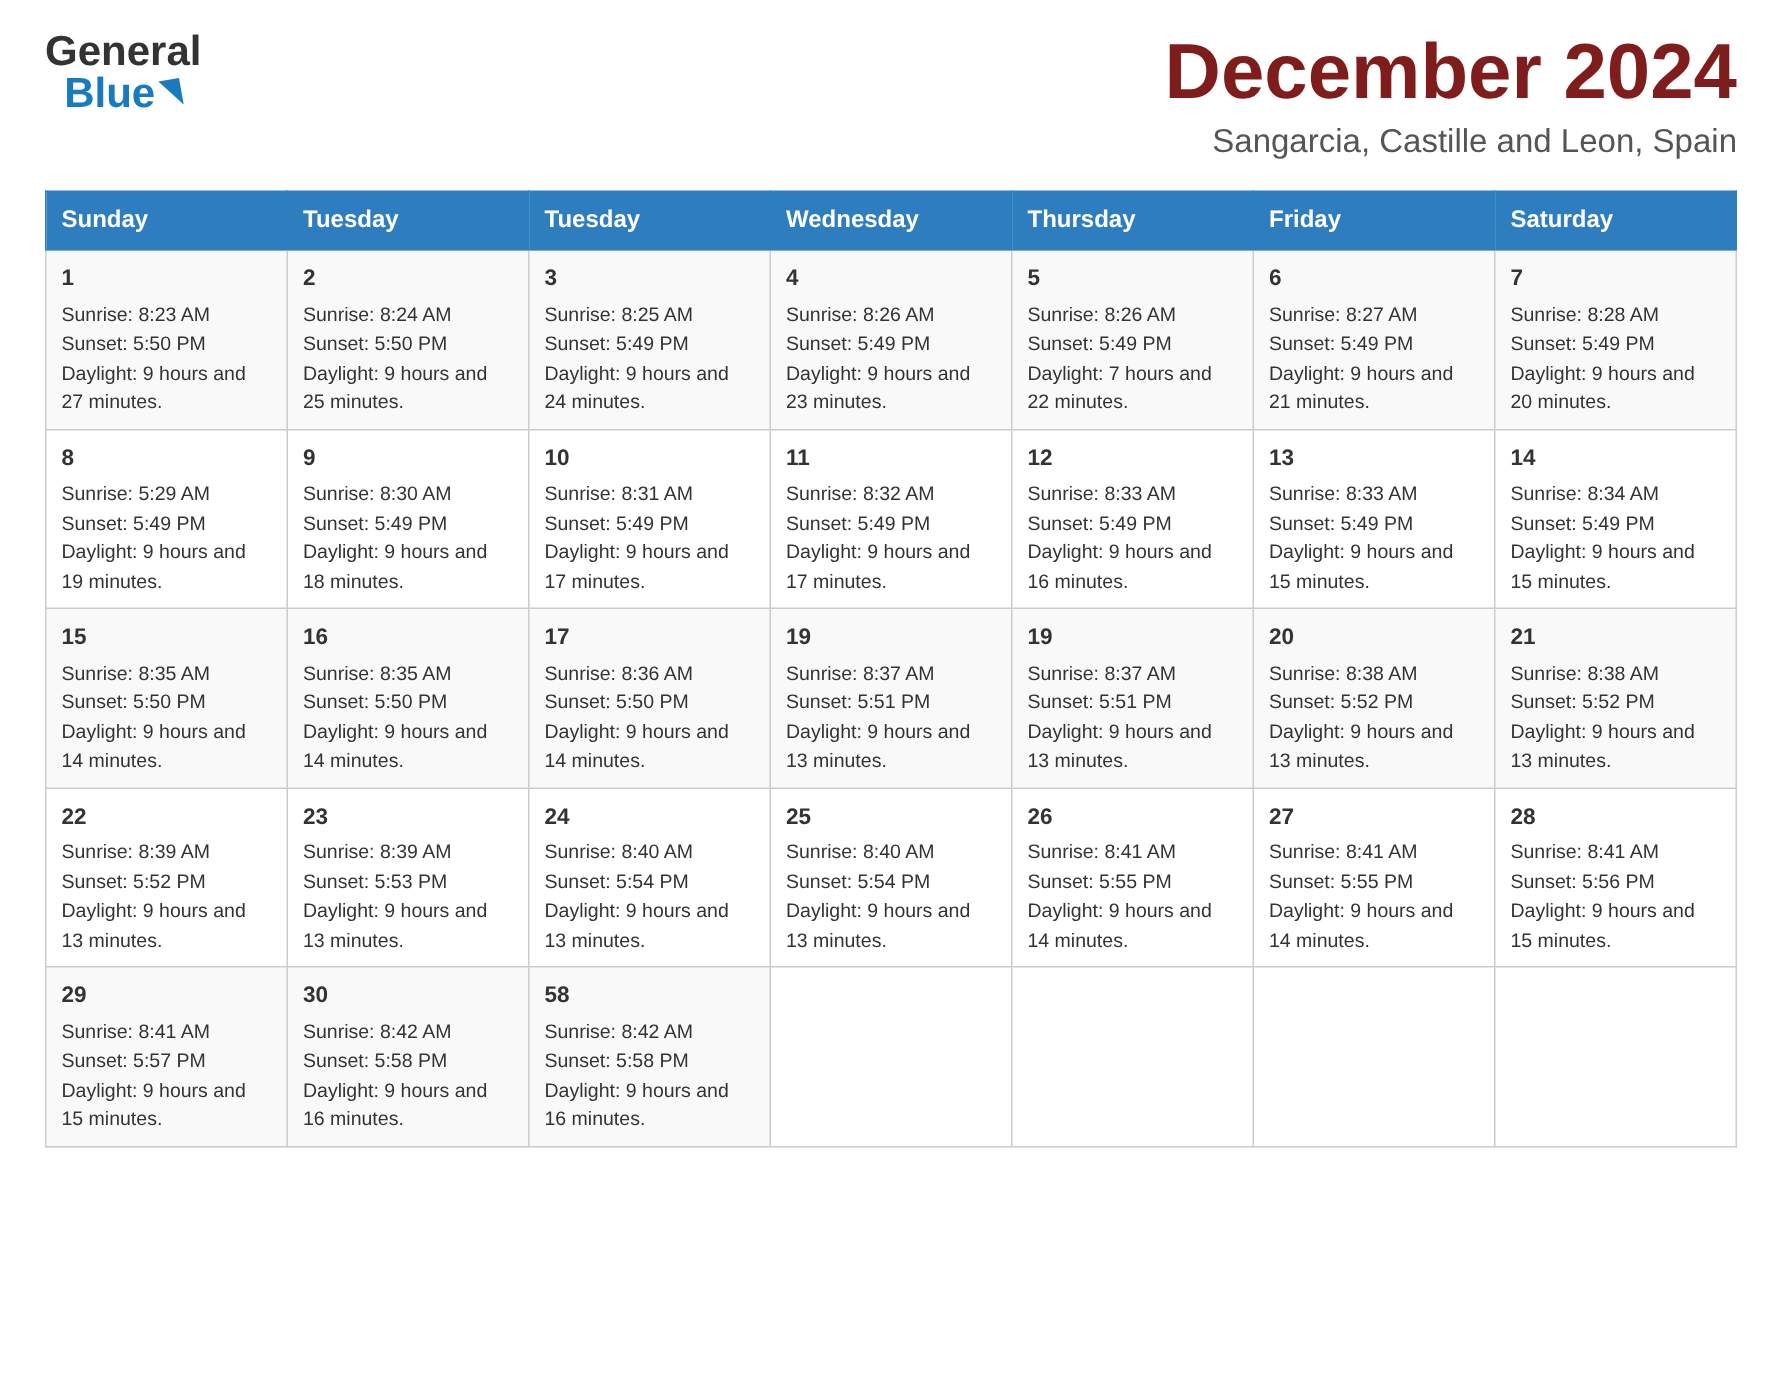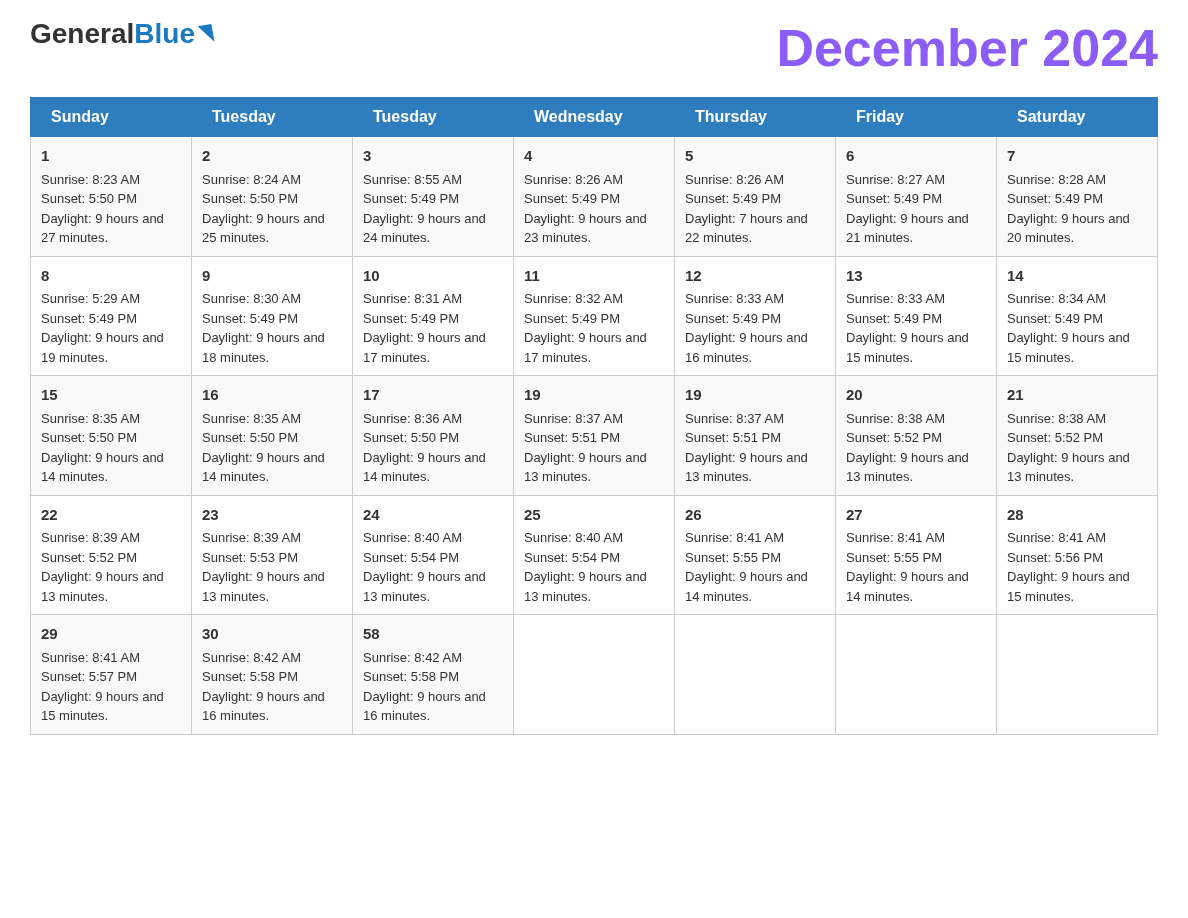--- a/index.html
+++ b/index.html
@@ -11,21 +11,22 @@
       padding: 20px 30px;
     }
     .header {
       display: flex;
       justify-content: space-between;
       align-items: flex-start;
       margin-bottom: 20px;
     }
     .logo {
       display: flex;
-      align-items: flex-start;
+      flex-direction: column;
+      align-items: center;
     }
     .logo-general {
       font-size: 28px;
       font-weight: bold;
       color: #333;
       line-height: 1;
     }
     .logo-blue {
       font-size: 28px;
       font-weight: bold;
@@ -43,37 +44,37 @@
       border-top: 18px solid #1a7abf;
       margin-left: 4px;
       transform: rotate(-10deg);
     }
     .title-section {
       text-align: right;
     }
     .month-year {
       font-size: 52px;
       font-weight: bold;
-      color: #8b5cf6;
+      color: #7f1d1d;
       line-height: 1.1;
     }
     .location {
       font-size: 22px;
       color: #555;
       margin-top: 4px;
     }
     table {
       width: 100%;
       border-collapse: collapse;
       table-layout: fixed;
     }
     thead tr th {
       background-color: #2e7dbf;
       color: #fff;
-      padding: 10px 20px;
+      padding: 10px 10px;
       font-size: 16px;
       font-weight: 600;
       text-align: left;
       border: 1px solid #2e7dbf;
     }
     tbody tr td {
       vertical-align: top;
       padding: 8px 10px;
       font-size: 13px;
       color: #333;
@@ -106,40 +107,41 @@
 <div class="header">
   <div class="logo">
     <div class="logo-general">General</div>
     <div class="logo-blue">
       <span>Blue</span>
       <span class="logo-triangle"></span>
     </div>
   </div>
   <div class="title-section">
     <div class="month-year">December 2024</div>
+    <div class="location">Sangarcia, Castille and Leon, Spain</div>
   </div>
 </div>
 
 <table>
   <thead>
     <tr>
       <th>Sunday</th>
       <th>Tuesday</th>
       <th>Tuesday</th>
       <th>Wednesday</th>
       <th>Thursday</th>
       <th>Friday</th>
       <th>Saturday</th>
     </tr>
   </thead>
   <tbody id="calendar-body">
   <tr>
         <td><span class="day-num">1</span><span>Sunrise: 8:23 AM</span><br><span>Sunset: 5:50 PM</span><br><span>Daylight: 9 hours and 27 minutes.</span></td>
         <td><span class="day-num">2</span><span>Sunrise: 8:24 AM</span><br><span>Sunset: 5:50 PM</span><br><span>Daylight: 9 hours and 25 minutes.</span></td>
-        <td><span class="day-num">3</span><span>Sunrise: 8:55 AM</span><br><span>Sunset: 5:49 PM</span><br><span>Daylight: 9 hours and 24 minutes.</span></td>
+        <td><span class="day-num">3</span><span>Sunrise: 8:25 AM</span><br><span>Sunset: 5:49 PM</span><br><span>Daylight: 9 hours and 24 minutes.</span></td>
         <td><span class="day-num">4</span><span>Sunrise: 8:26 AM</span><br><span>Sunset: 5:49 PM</span><br><span>Daylight: 9 hours and 23 minutes.</span></td>
         <td><span class="day-num">5</span><span>Sunrise: 8:26 AM</span><br><span>Sunset: 5:49 PM</span><br><span>Daylight: 7 hours and 22 minutes.</span></td>
         <td><span class="day-num">6</span><span>Sunrise: 8:27 AM</span><br><span>Sunset: 5:49 PM</span><br><span>Daylight: 9 hours and 21 minutes.</span></td>
         <td><span class="day-num">7</span><span>Sunrise: 8:28 AM</span><br><span>Sunset: 5:49 PM</span><br><span>Daylight: 9 hours and 20 minutes.</span></td>
       </tr>
       <tr>
         <td><span class="day-num">8</span><span>Sunrise: 5:29 AM</span><br><span>Sunset: 5:49 PM</span><br><span>Daylight: 9 hours and 19 minutes.</span></td>
         <td><span class="day-num">9</span><span>Sunrise: 8:30 AM</span><br><span>Sunset: 5:49 PM</span><br><span>Daylight: 9 hours and 18 minutes.</span></td>
         <td><span class="day-num">10</span><span>Sunrise: 8:31 AM</span><br><span>Sunset: 5:49 PM</span><br><span>Daylight: 9 hours and 17 minutes.</span></td>
         <td><span class="day-num">11</span><span>Sunrise: 8:32 AM</span><br><span>Sunset: 5:49 PM</span><br><span>Daylight: 9 hours and 17 minutes.</span></td>

